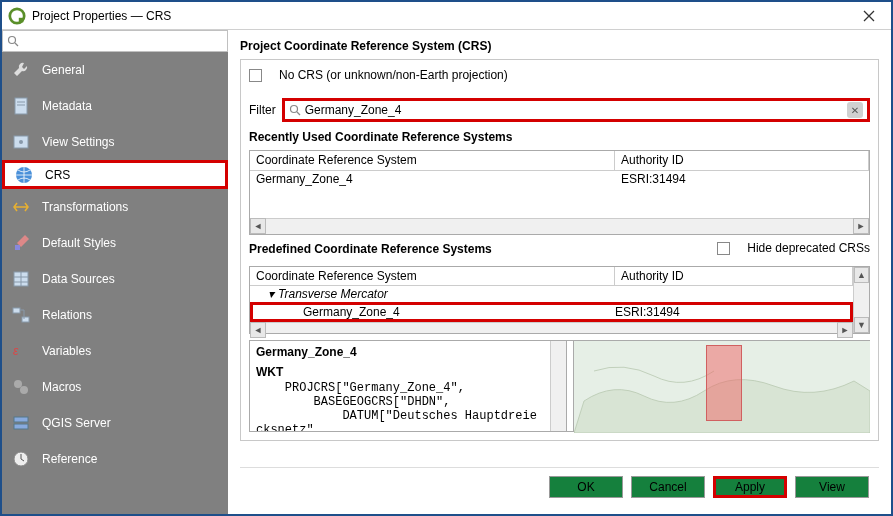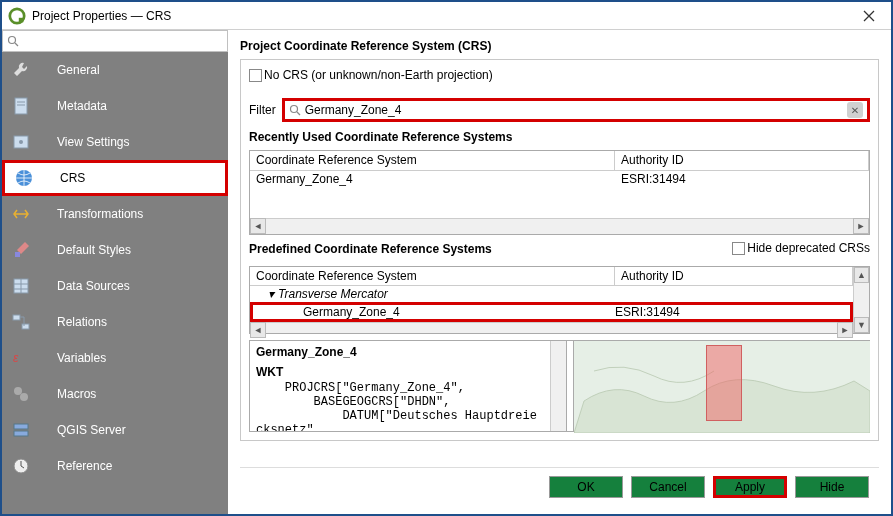--- a/index.html
+++ b/index.html
@@ -10,31 +10,31 @@
   .titlebar .title { flex: 1; font-size: 12px; }
   .titlebar .close { width: 40px; height: 26px; display: flex; align-items: center; justify-content: center; cursor: pointer; }
 
   .content { display: flex; height: calc(100% - 28px); }
 
   .sidebar { width: 226px; background: #808080; display: flex; flex-direction: column; }
   .sidebar .sidebar-search { height: 22px; margin: 0; background: #fff; border: 1px solid #c0c0c0; display: flex; align-items: center; padding: 0 4px; }
   .sidebar .sidebar-search svg { margin-right: 4px; }
   .sidebar .sidebar-search input { border: none; outline: none; font-size: 12px; flex: 1; }
 
-  .sidebar-item { height: 36px; display: flex; align-items: center; padding: 0 8px; color: #fff; cursor: pointer; gap: 25px; }
+  .sidebar-item { height: 36px; display: flex; align-items: center; padding: 0 8px; color: #fff; cursor: pointer; gap: 10px; }
   .sidebar-item .icon { width: 22px; height: 22px; display: flex; align-items: center; justify-content: center; }
-  .sidebar-item.selected { background: #fff; color: #000; border: 3px solid #d40000; height: 36px; }
+  .sidebar-item.selected { background: #fff; color: #000; border: 3px solid #d40000; height: 29px; }
   .sidebar-item .lbl { font-size: 12px; }
 
   .main { flex: 1; background: #fff; padding: 8px 12px 8px 12px; overflow: hidden; display: flex; flex-direction: column; }
   .section-title { font-weight: bold; font-size: 12px; margin: 1px 0 6px 0; }
 
   .group { border: 1px solid #c8c8c8; padding: 8px; margin-bottom: 6px; }
 
-  .chk-row { display: flex; align-items: center; gap: 2px; margin-bottom: 4px; }
+  .chk-row { display: flex; align-items: center; gap: 17px; margin-bottom: 4px; }
   .chk-row .chk { width: 13px; height: 13px; border: 1px solid #888; }
 
   .filter-row { display: flex; align-items: center; gap: 6px; margin-top: 16px; }
   .filter-row .filter-label { font-size: 12px; }
   .filter-input { flex: 1; height: 22px; border: 1px solid #aaa; display: flex; align-items: center; padding: 0 4px; background: #fff; gap: 4px; }
   .filter-input.red-box { border: 3px solid #d40000; height: 24px; }
   .filter-input .clr { width: 16px; height: 16px; background: #d0d0d0; border-radius: 3px; display: flex; align-items: center; justify-content: center; font-size: 10px; color: #555; }
   .filter-input input { border: none; outline: none; font-size: 12px; flex: 1; }
 
   .table-wrap { border: 1px solid #aaa; height: 85px; overflow: hidden; display: flex; flex-direction: column; margin-top: 4px; }
@@ -309,16 +309,16 @@
           </svg>
           <div class="zone"></div>
         </div>
       </div>
     </div>
 
     <div class="btn-bar">
       <button class="btn">OK</button>
       <button class="btn">Cancel</button>
       <button class="btn apply">Apply</button>
-      <button class="btn">Hide</button>
+      <button class="btn">View</button>
     </div>
   </div>
 </div>
 
 </body></html>

